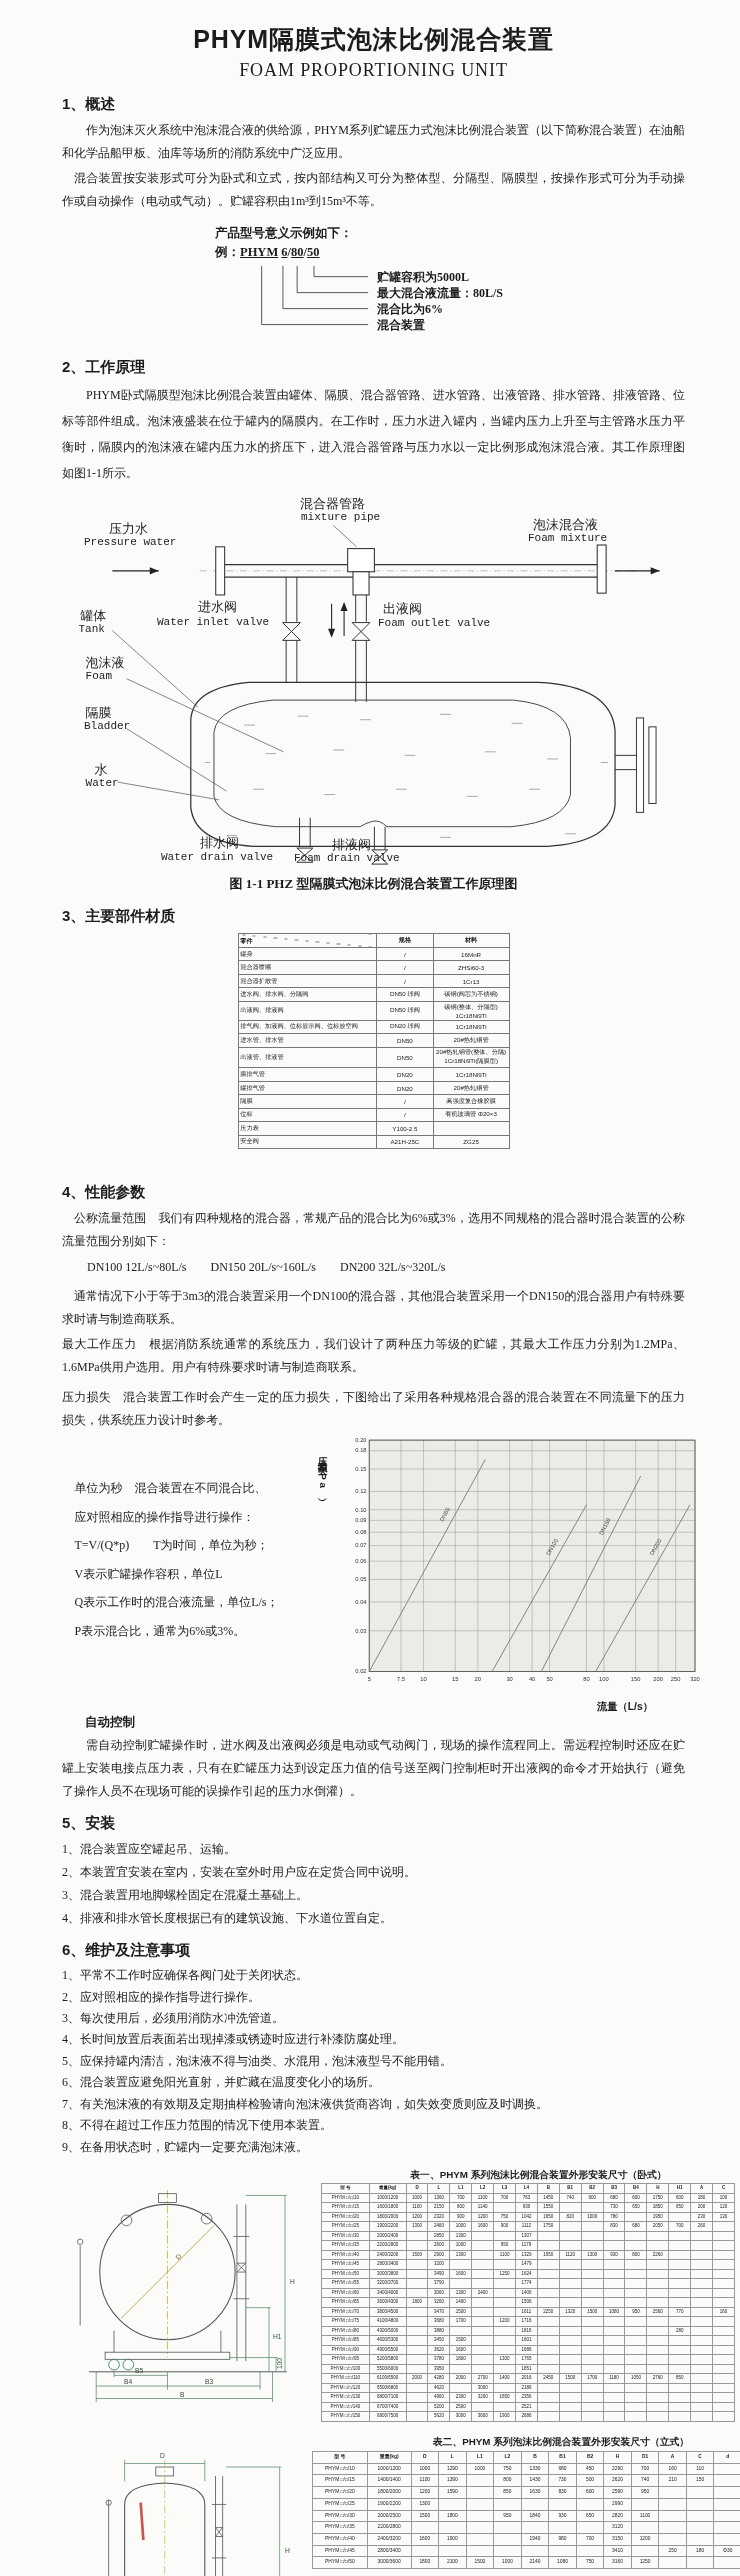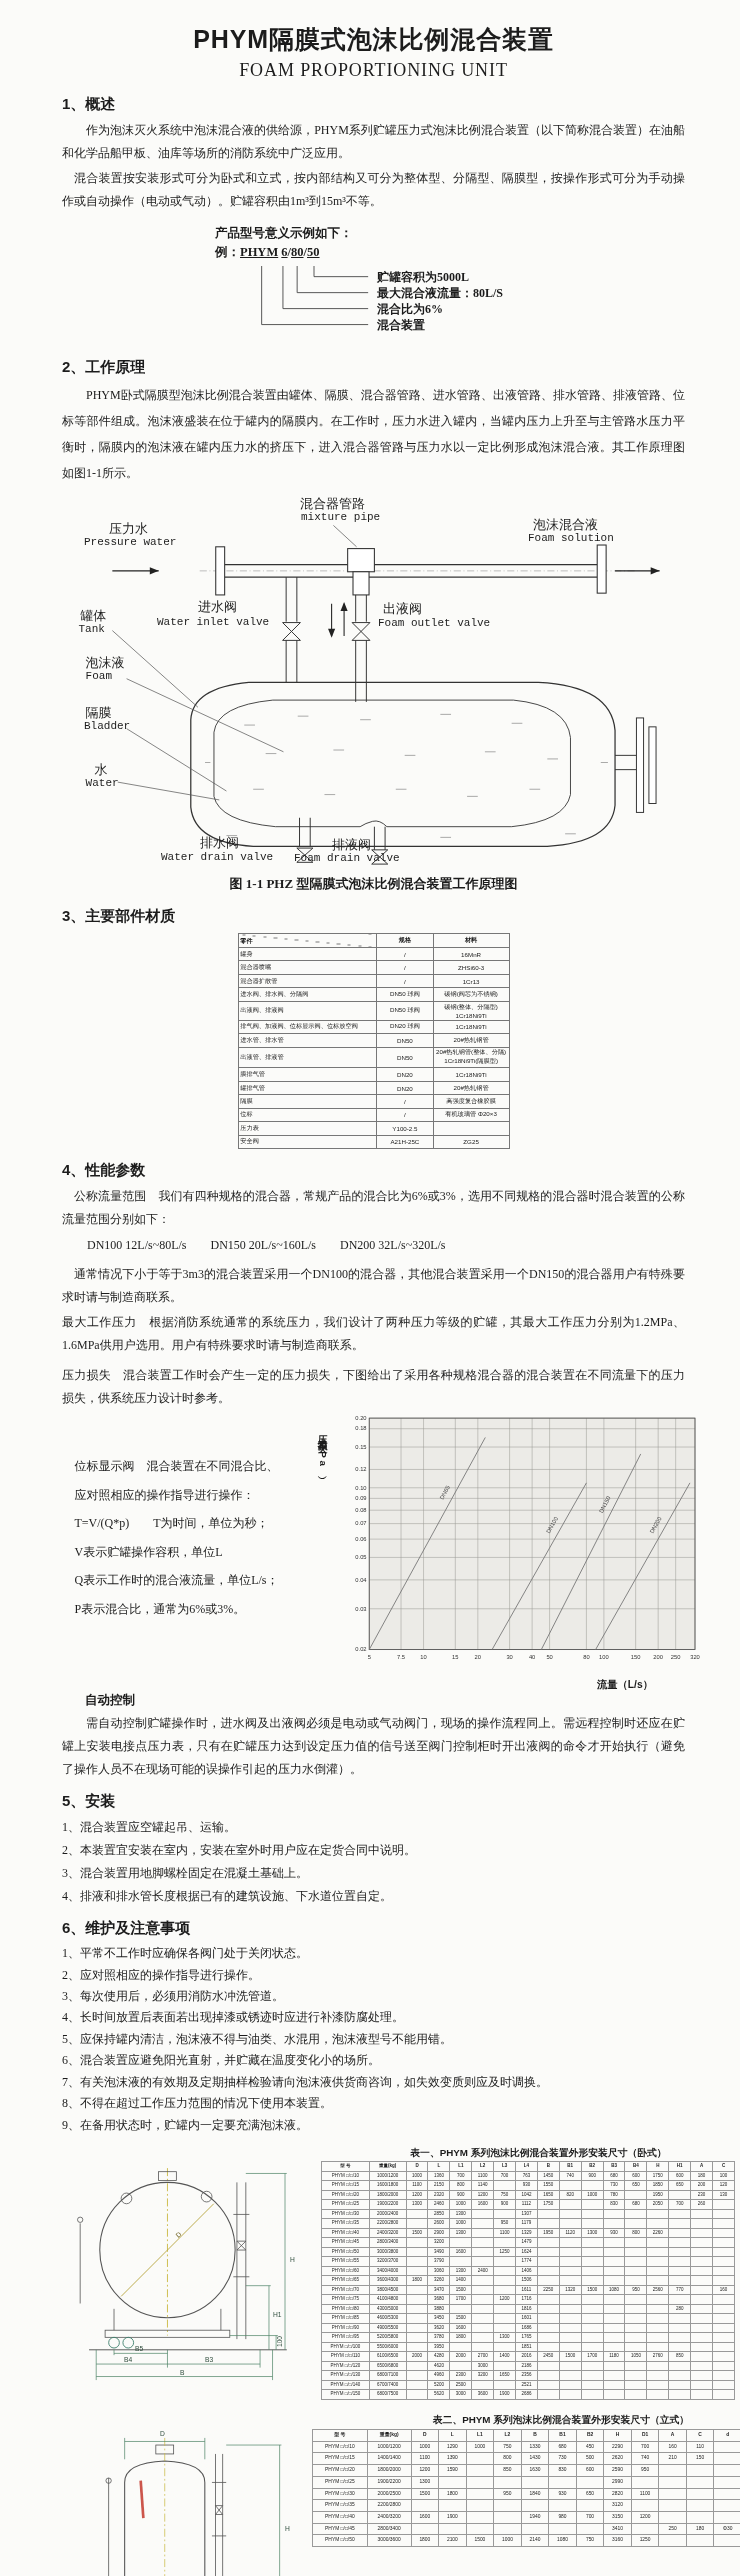--- a/index.html
+++ b/index.html
@@ -180,21 +180,21 @@
         <line x1="68" y1="206" x2="244" y2="288"></line>
         <line x1="68" y1="262" x2="180" y2="332"></line>
         <line x1="58" y1="322" x2="172" y2="342"></line>
       </g>
     </svg>
     <div class="fig-cn" style="left:234px;top:0">混合器管路</div>
     <div class="fig-en" style="left:235px;top:16px">mixture pipe</div>
     <div class="fig-cn" style="left:43px;top:25px">压力水</div>
     <div class="fig-en" style="left:18px;top:41px">Pressure water</div>
     <div class="fig-cn" style="left:467px;top:21.4px">泡沫混合液</div>
-    <div class="fig-en" style="left:462px;top:37px">Foam solution</div>
+    <div class="fig-en" style="left:462px;top:37px">Foam mixture</div>
     <div class="fig-cn" style="left:132px;top:103px">进水阀</div>
     <div class="fig-en" style="left:91px;top:121px">Water inlet valve</div>
     <div class="fig-cn" style="left:317px;top:105px">出液阀</div>
     <div class="fig-en" style="left:312px;top:122px">Foam outlet valve</div>
     <div class="fig-cn" style="left:14.3px;top:112px">罐体</div>
     <div class="fig-en" style="left:12.5px;top:128px">Tank</div>
     <div class="fig-cn" style="left:19.6px;top:159px">泡沫液</div>
     <div class="fig-en" style="left:19.6px;top:175px">Foam</div>
     <div class="fig-cn" style="left:19.6px;top:209px">隔膜</div>
     <div class="fig-en" style="left:18px;top:225px">Bladder</div>
@@ -285,30 +285,30 @@
           </tr>
           <tr>
             <td>安全阀</td>
             <td>A21H-25C</td>
             <td>ZG25</td>
           </tr>
         </tbody>
       </table>
     </div>
 
-  <h2 class="sec" style="margin-top:12px">4、性能参数</h2>
+  <h2 class="sec" style="margin-top:34px">4、性能参数</h2>
   <p class="body ind1">公称流量范围　我们有四种规格的混合器，常规产品的混合比为6%或3%，选用不同规格的混合器时混合装置的公称流量范围分别如下：</p>
   <div class="flow-line">DN100  12L/s~80L/s　　DN150  20L/s~160L/s　　DN200  32L/s~320L/s</div>
   <p class="body ind1">通常情况下小于等于3m3的混合装置采用一个DN100的混合器，其他混合装置采用一个DN150的混合器用户有特殊要求时请与制造商联系。</p>
   <p class="body">最大工作压力　根据消防系统通常的系统压力，我们设计了两种压力等级的贮罐，其最大工作压力分别为1.2MPa、1.6MPa供用户选用。用户有特殊要求时请与制造商联系。</p>
   <p class="body" style="margin-top:7.1px">压力损失　混合装置工作时会产生一定的压力损失，下图给出了采用各种规格混合器的混合装置在不同流量下的压力损失，供系统压力设计时参考。</p>
 
   <div class="perf-row">
     <div class="supply-col">
-        <div class="item">位标显示阀　混合装置在不同混合比、</div>
+        <div class="item">单位为秒　混合装置在不同混合比、</div>
         <div class="item">应对照相应的操作指导进行操作：</div>
         <div class="item">T=V/(Q*p)　　T为时间，单位为秒；</div>
         <div class="item">V表示贮罐操作容积，单位L</div>
         <div class="item">Q表示工作时的混合液流量，单位L/s；</div>
         <div class="item">P表示混合比，通常为6%或3%。</div>
       </div>
     <div class="chart-wrap">
       <div class="chart-ylabel">压力损失（MPa）</div>
       <div id="chart-area">
           <svg width="374" height="267" viewBox="0 0 420 300">

